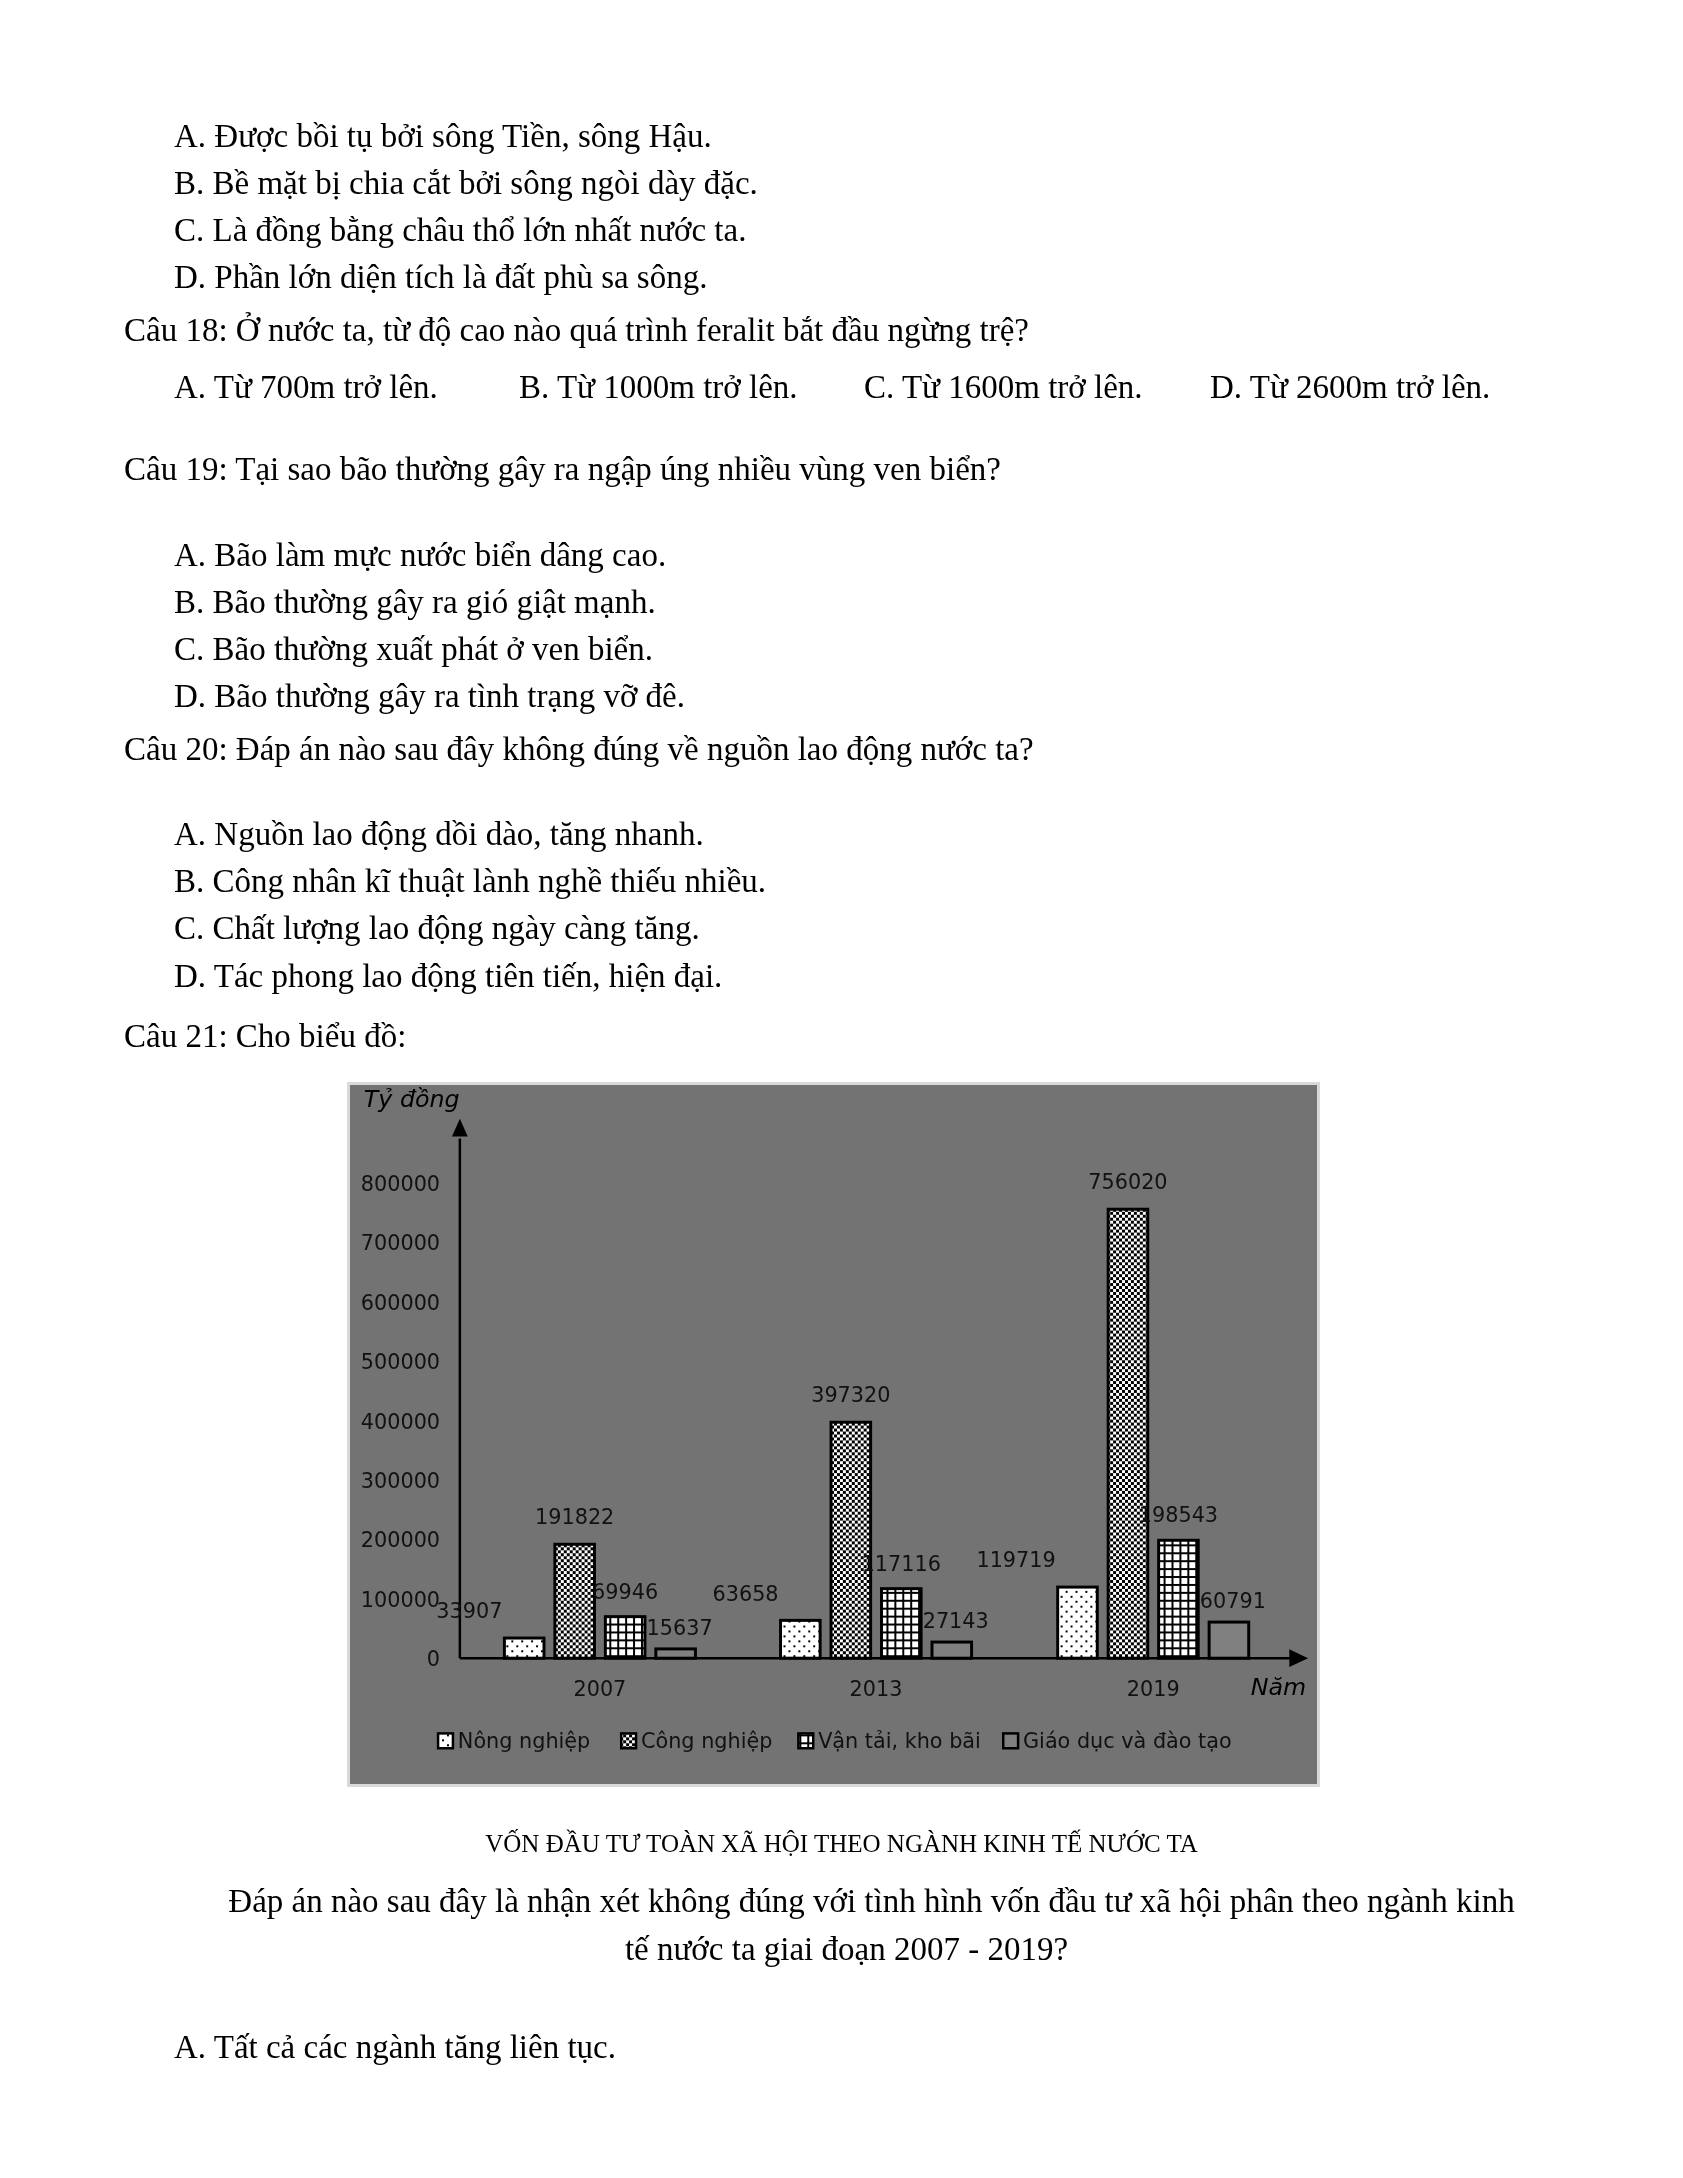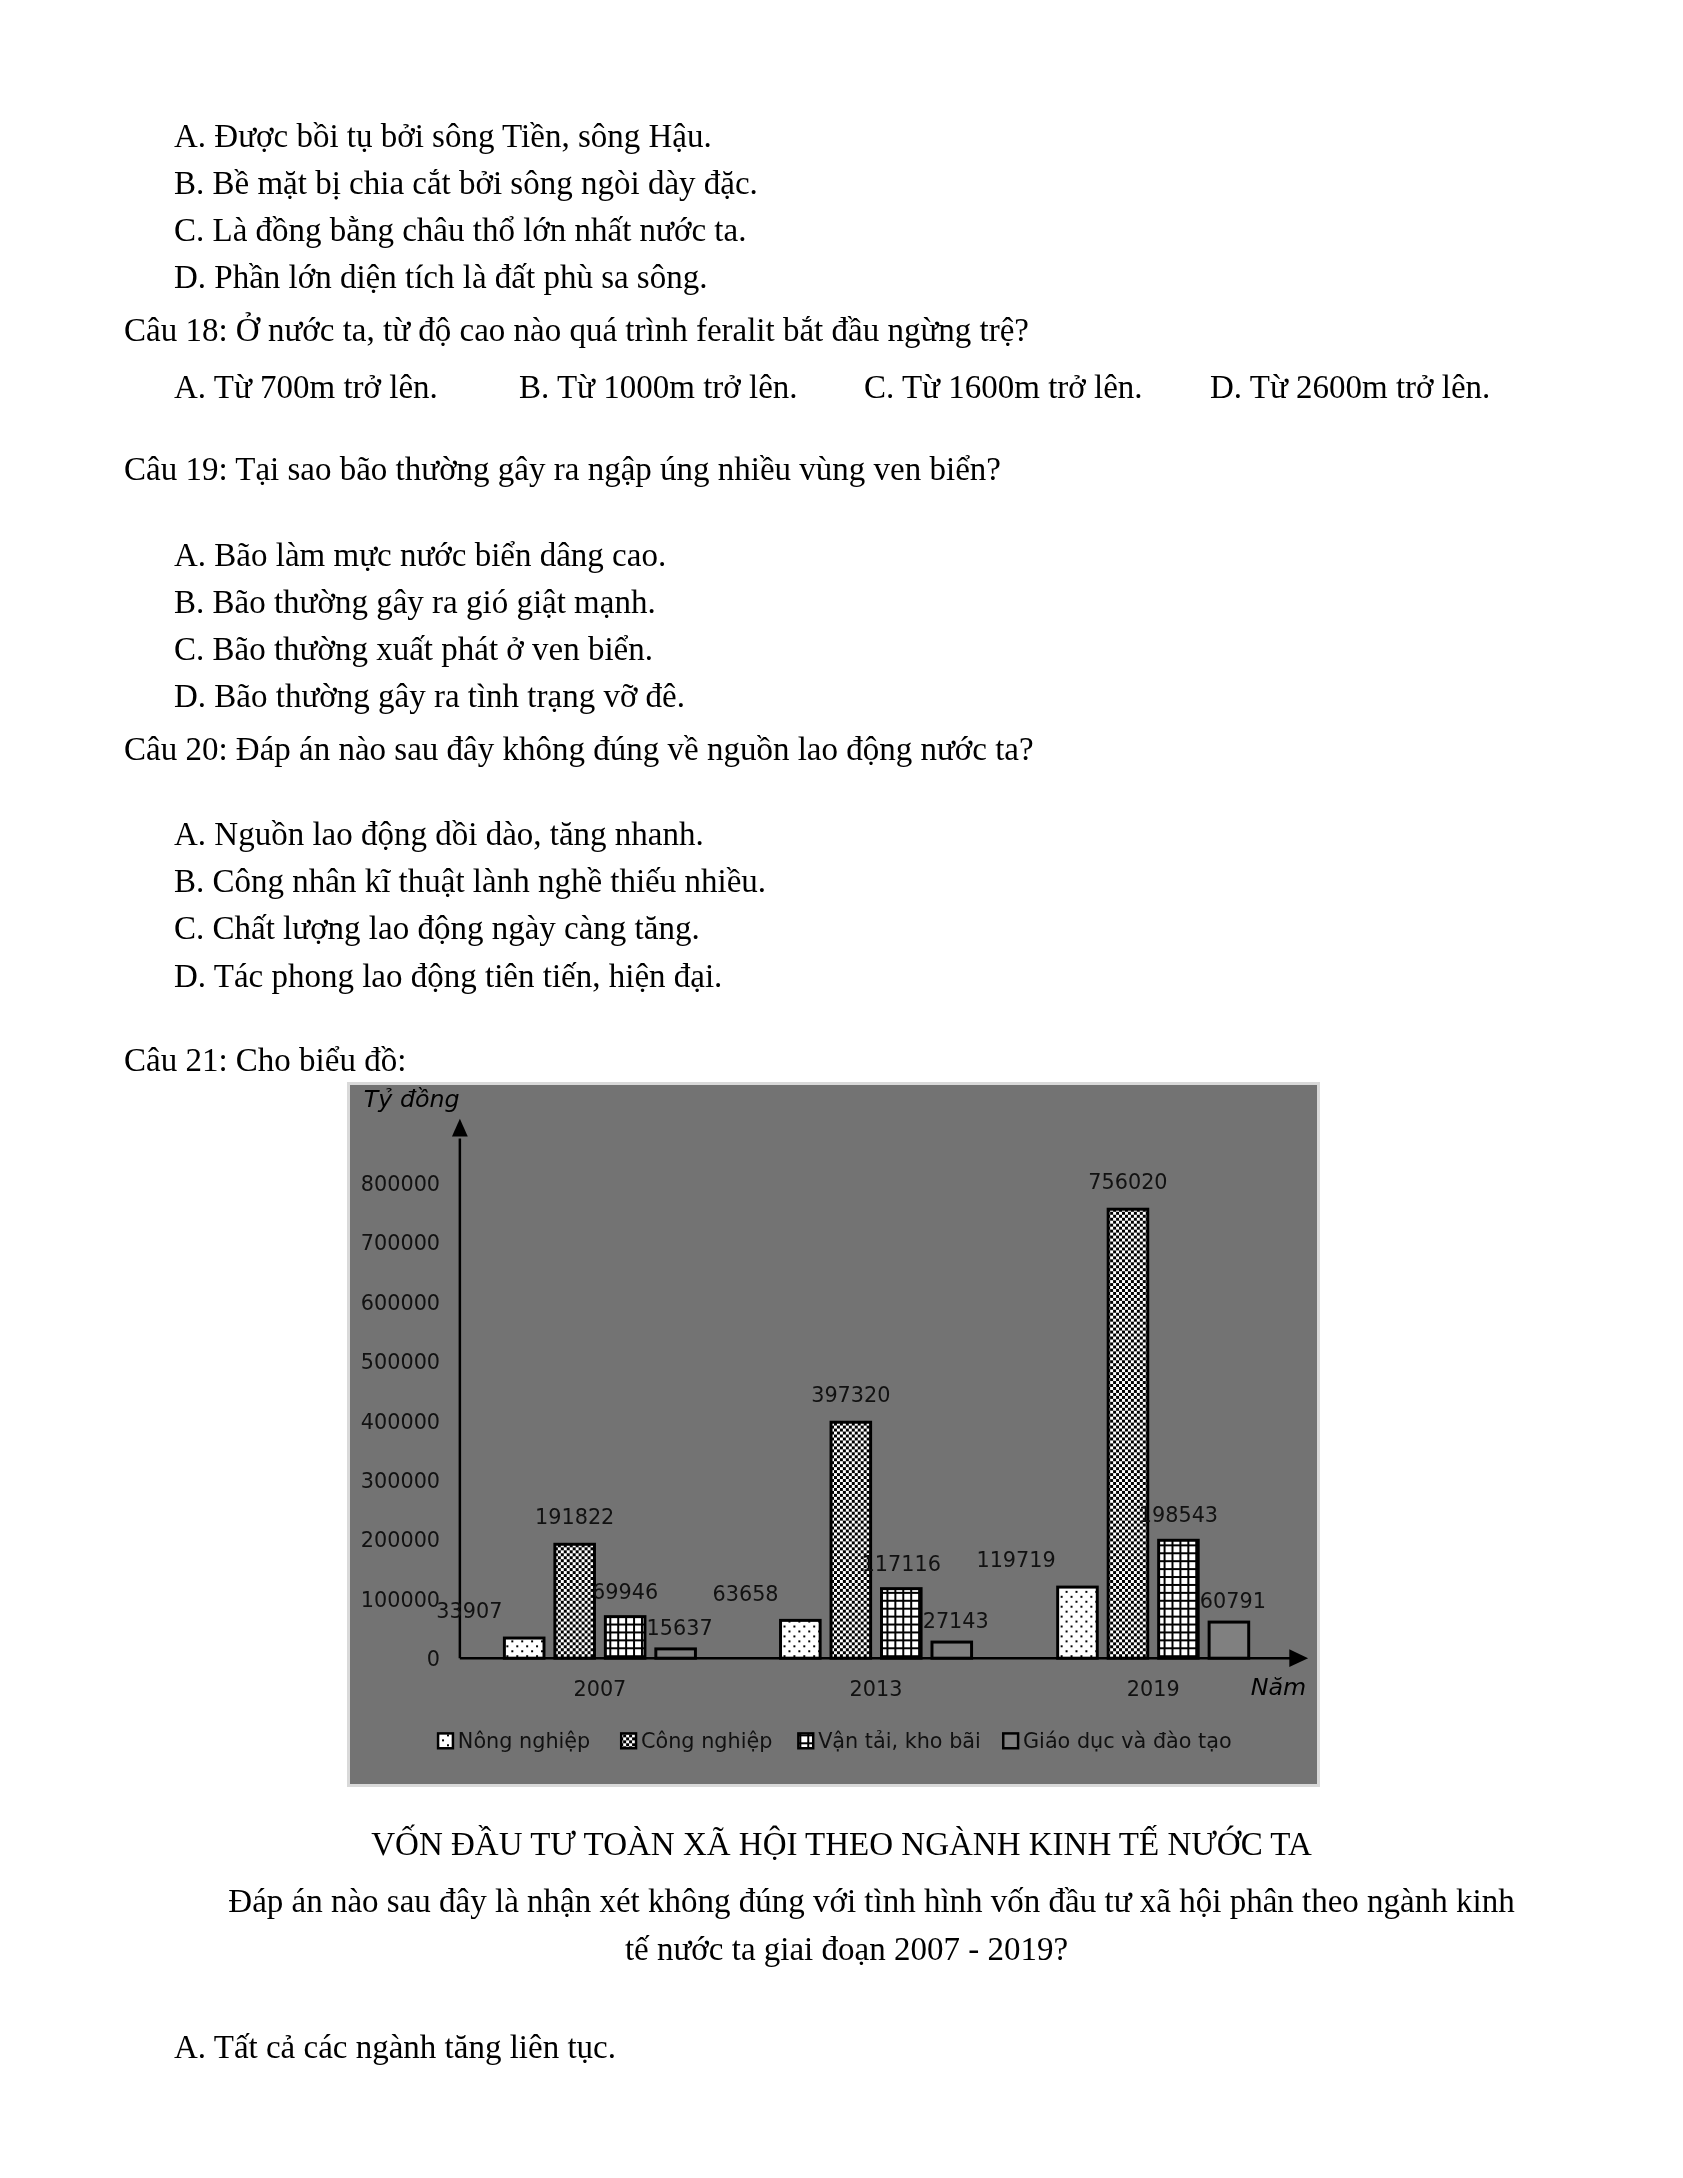--- a/index.html
+++ b/index.html
@@ -4,21 +4,21 @@
 <style>
   html, body { margin:0; padding:0; background:#ffffff; }
   body { width:1683px; height:2178px; position:relative; font-family:"Liberation Serif", "DejaVu Serif", serif; color:#000; }
   .line { position:absolute; font-size:33px; line-height:40px; white-space:nowrap; }
   .opt { left:174px;margin-top:16px; }
   .q { left:124px; }
   .q b { font-weight:normal; }
   .optrow { position:absolute; top:367px; font-size:33px; line-height:40px; white-space:nowrap; }
   .chart-box { position:absolute; left:347px; top:1082px; width:973px; height:705px; border:3px solid #d9d9d9; box-sizing:border-box; background:#737373; }
   svg text { font-family:"DejaVu Sans", "Liberation Sans", sans-serif; }
-  .caption { position:absolute; left:0; width:1683px; text-align:center; top:1824px; font-size:33px; line-height:40px; }
+  .caption { position:absolute; left:0; width:1683px; text-align:center; top:1824px; font-size:25px; line-height:40px; }
   .para { position:absolute; left:124px; width:1445px; font-size:33px; line-height:48px;text-align:center; }
 </style>
 </head>
 <body>
 
 <div class="line opt" style="top:100px">A. Được bồi tụ bởi sông Tiền, sông Hậu.</div>
 <div class="line opt" style="top:147px">B. Bề mặt bị chia cắt bởi sông ngòi dày đặc.</div>
 <div class="line opt" style="top:194px">C. Là đồng bằng châu thổ lớn nhất nước ta.</div>
 <div class="line opt" style="top:241px">D. Phần lớn diện tích là đất phù sa sông.</div>
 
@@ -33,21 +33,21 @@
 <div class="line opt" style="top:566px">B. Bão thường gây ra gió giật mạnh.</div>
 <div class="line opt" style="top:613px">C. Bão thường xuất phát ở ven biển.</div>
 <div class="line opt" style="top:660px">D. Bão thường gây ra tình trạng vỡ đê.</div>
 
 <div class="line q" style="top:729px"><b>Câu 20:</b><span> Đáp án nào sau đây không đúng về nguồn lao động nước ta?</span></div>
 <div class="line opt" style="top:798px">A. Nguồn lao động dồi dào, tăng nhanh.</div>
 <div class="line opt" style="top:845px">B. Công nhân kĩ thuật lành nghề thiếu nhiều.</div>
 <div class="line opt" style="top:892px">C. Chất lượng lao động ngày càng tăng.</div>
 <div class="line opt" style="top:940px">D. Tác phong lao động tiên tiến, hiện đại.</div>
 
-<div class="line q" style="top:1040px"><b>Câu 21:</b><span> Cho biểu đồ:</span></div>
+<div class="line q" style="top:1016px"><b>Câu 21:</b><span> Cho biểu đồ:</span></div>
 
 <div class="chart-box">
   <svg id="chart" width="967" height="699" viewBox="354 1096 977 706" xmlns="http://www.w3.org/2000/svg">
     <defs>
       <pattern id="pat-dots" width="10" height="10" patternUnits="userSpaceOnUse">
         <rect width="10" height="10" fill="#fff"></rect>
         <rect x="2" y="2" width="2" height="2" fill="#000"></rect>
         <rect x="7" y="7" width="2" height="2" fill="#000"></rect>
       </pattern>
       <pattern id="pat-checker" width="6" height="6" patternUnits="userSpaceOnUse">

